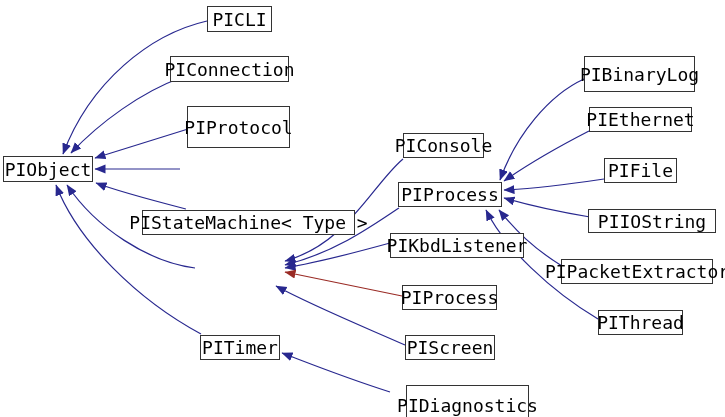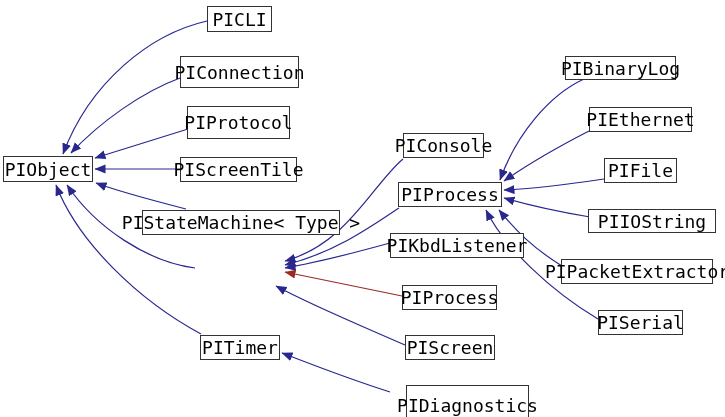--- a/index.html
+++ b/index.html
@@ -66,31 +66,30 @@
     <path class="edge blue" d="M589,131 C554,149 524,167 504,181" marker-end="url(#ah-blue)"></path>
     <path class="edge blue" d="M604,179 C564,185 530,189 504,190" marker-end="url(#ah-blue)"></path>
     <path class="edge blue" d="M590,217 C554,211 528,205 504,198" marker-end="url(#ah-blue)"></path>
     <path class="edge blue" d="M562,266 C533,248 516,231 499,210" marker-end="url(#ah-blue)"></path>
     <path class="edge blue" d="M598,319 C551,291 504,247 486,210" marker-end="url(#ah-blue)"></path>
     <path class="edge blue" d="M390,392 C343,377 311,364 282,353" marker-end="url(#ah-blue)"></path>
   </svg>
 
   <div class="node" style="left:3px;top:156px;width:90px;height:26px">PIObject</div>
   <div class="node" style="left:207px;top:6px;width:65px;height:26px">PICLI</div>
-  <div class="node" style="left:180px;top:56px;width:119px;height:32px">PIConnection</div>
-  <div class="node" style="left:187px;top:106px;width:103px;height:33px">PIProtocol</div>
-  <div class="node" style="left:180px;top:157px;width:117px;height:25px">PIScreenTile</div>
-  <div class="node" style="left:142px;top:210px;width:198px;height:25px">PIStateMachine&lt; Type &gt;</div>
+  <div class="node" style="left:170px;top:56px;width:119px;height:26px">PIConnection</div>
+  <div class="node" style="left:187px;top:106px;width:103px;height:42px">PIProtocol</div>
+  <div class="node" style="left:142px;top:210px;width:213px;height:25px">PIStateMachine&lt; Type &gt;</div>
   <div class="node" style="left:200px;top:335px;width:80px;height:25px">PITimer</div>
   <div class="node" style="left:403px;top:133px;width:81px;height:25px">PIConsole</div>
   <div class="node" style="left:398px;top:182px;width:104px;height:25px">PIProcess</div>
   <div class="node" style="left:390px;top:233px;width:134px;height:25px">PIKbdListener</div>
   <div class="node" style="left:402px;top:285px;width:95px;height:25px">PIProcess</div>
   <div class="node" style="left:405px;top:335px;width:90px;height:25px">PIScreen</div>
   <div class="node" style="left:406px;top:385px;width:123px;height:40px">PIDiagnostics</div>
-  <div class="node" style="left:565px;top:56px;width:111px;height:24px">PIBinaryLog</div>
+  <div class="node" style="left:584px;top:56px;width:111px;height:36px">PIBinaryLog</div>
   <div class="node" style="left:589px;top:107px;width:103px;height:25px">PIEthernet</div>
   <div class="node" style="left:604px;top:158px;width:73px;height:25px">PIFile</div>
   <div class="node" style="left:588px;top:209px;width:128px;height:24px">PIIOString</div>
   <div class="node" style="left:561px;top:259px;width:152px;height:25px">PIPacketExtractor</div>
-  <div class="node" style="left:598px;top:310px;width:85px;height:25px">PISerial</div>
+  <div class="node" style="left:598px;top:310px;width:85px;height:25px">PIThread</div>
 
 </div>
 
 </body></html>

